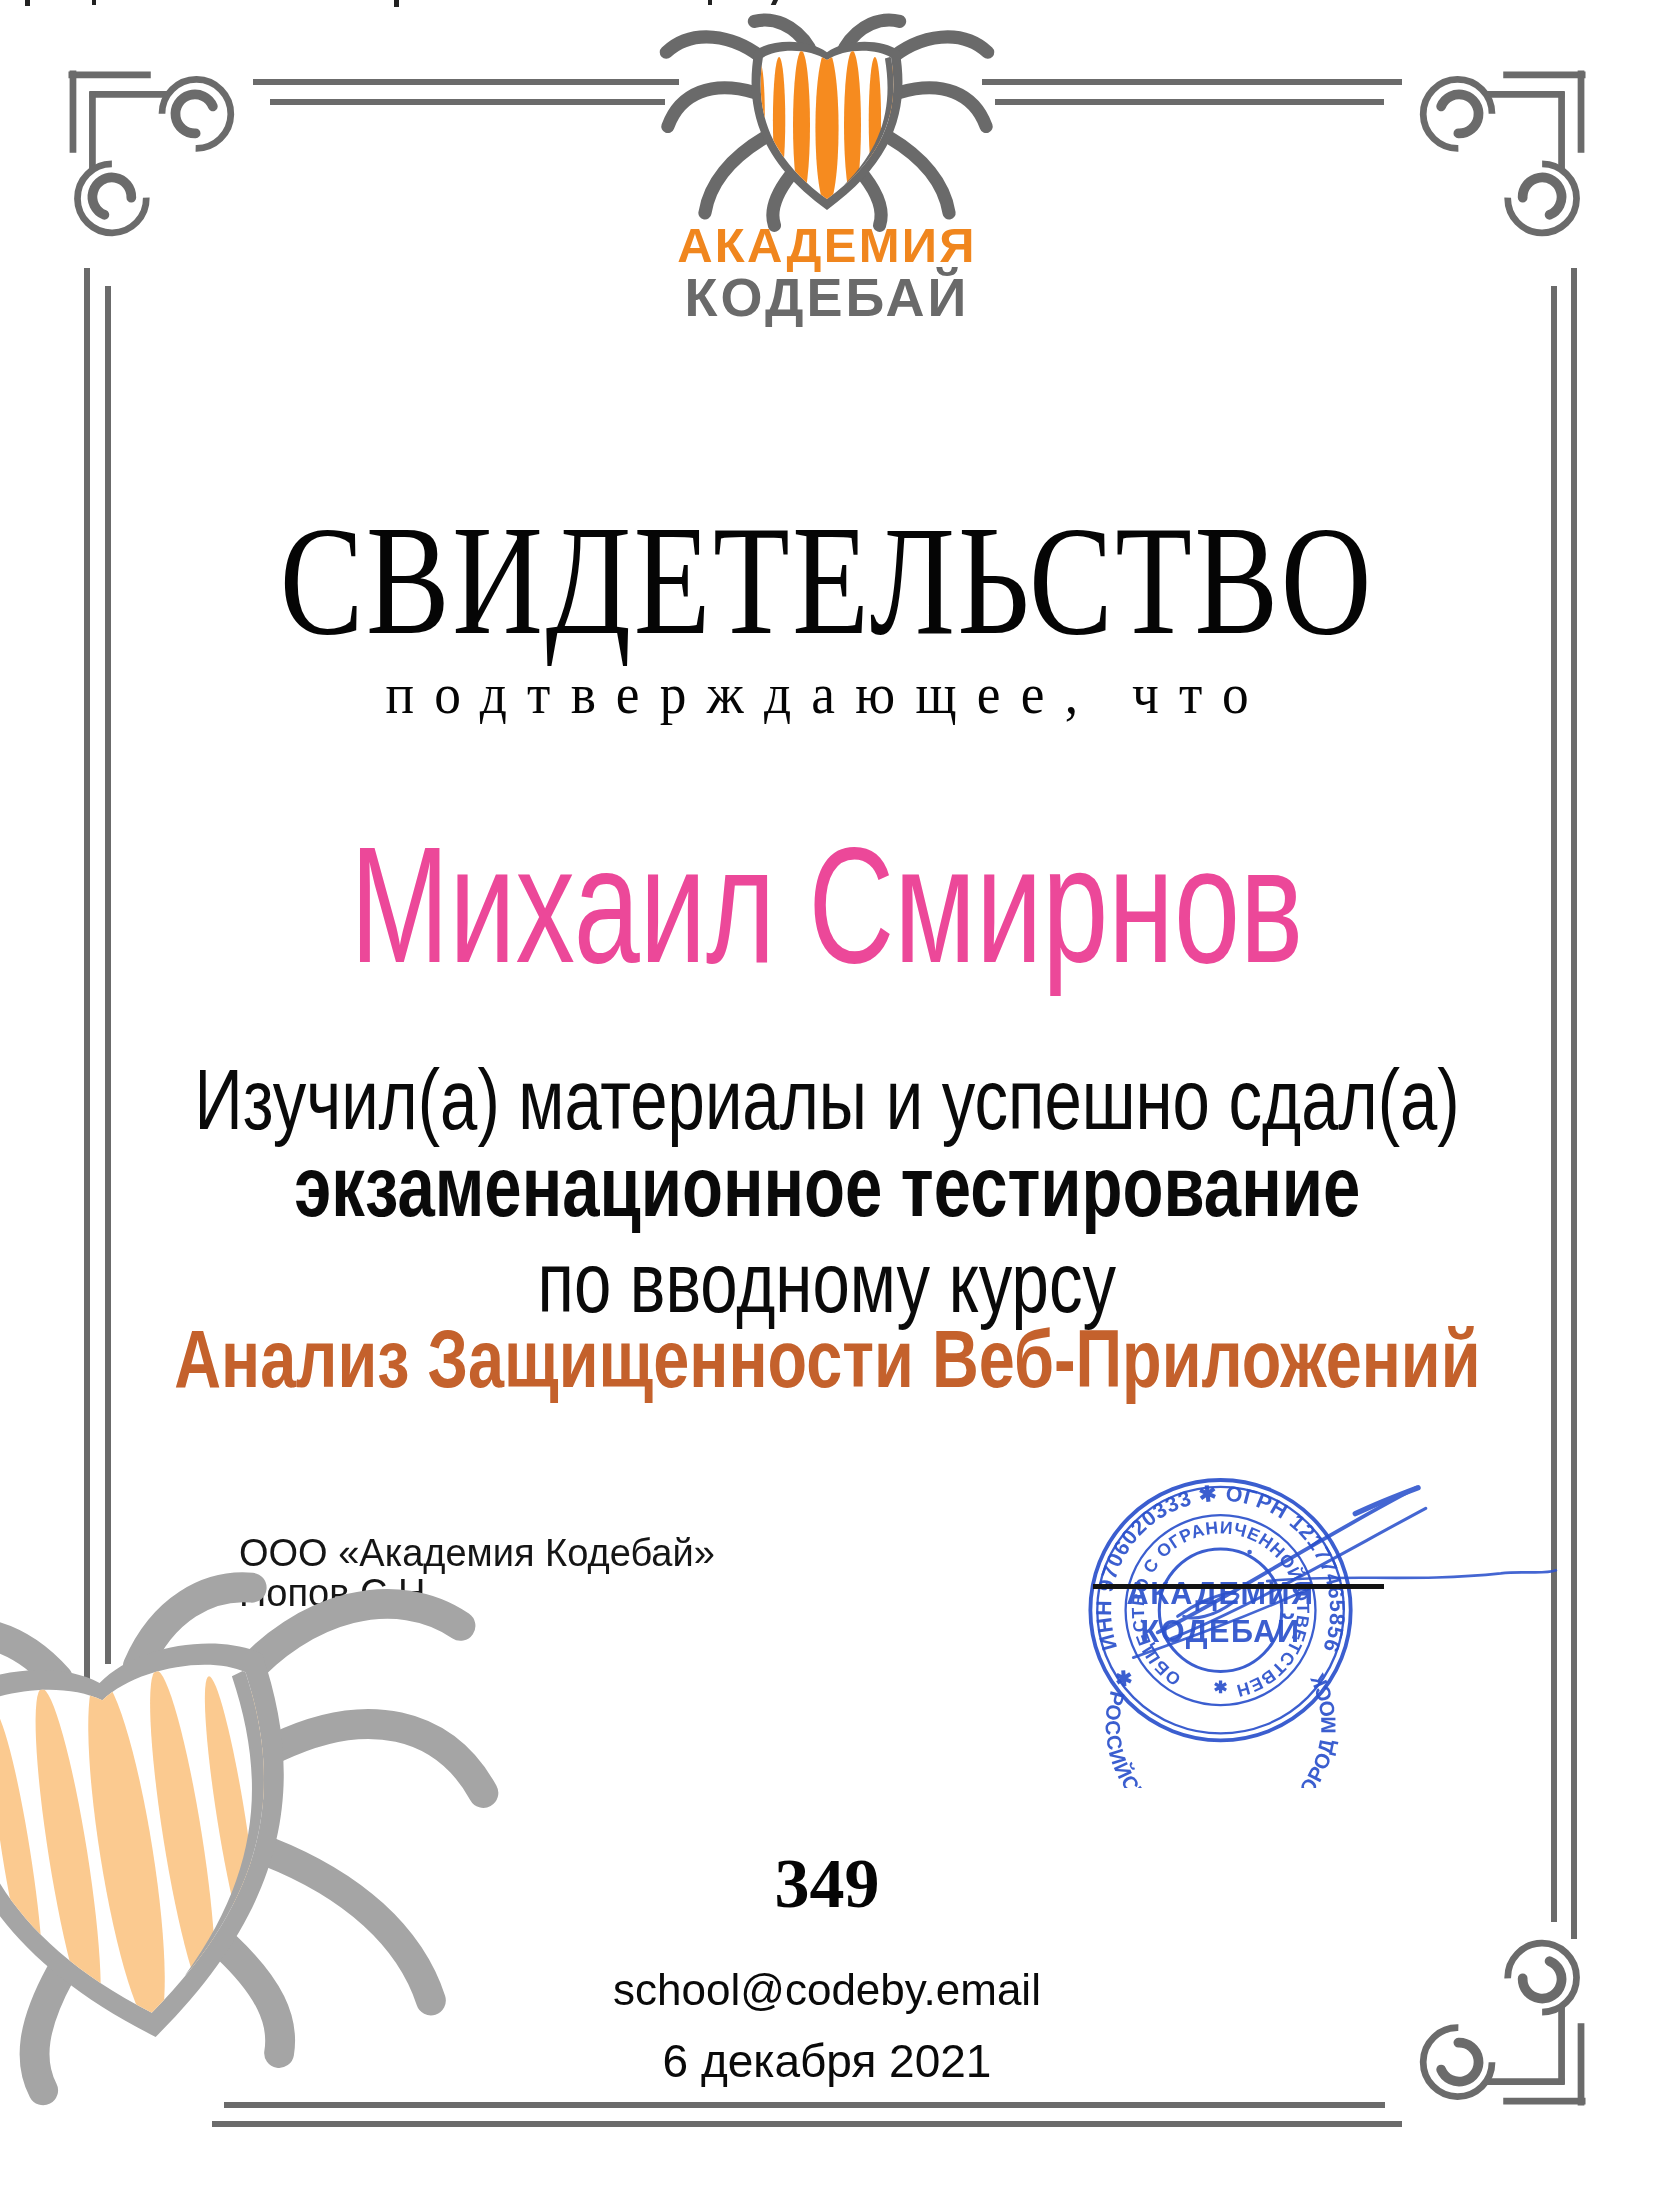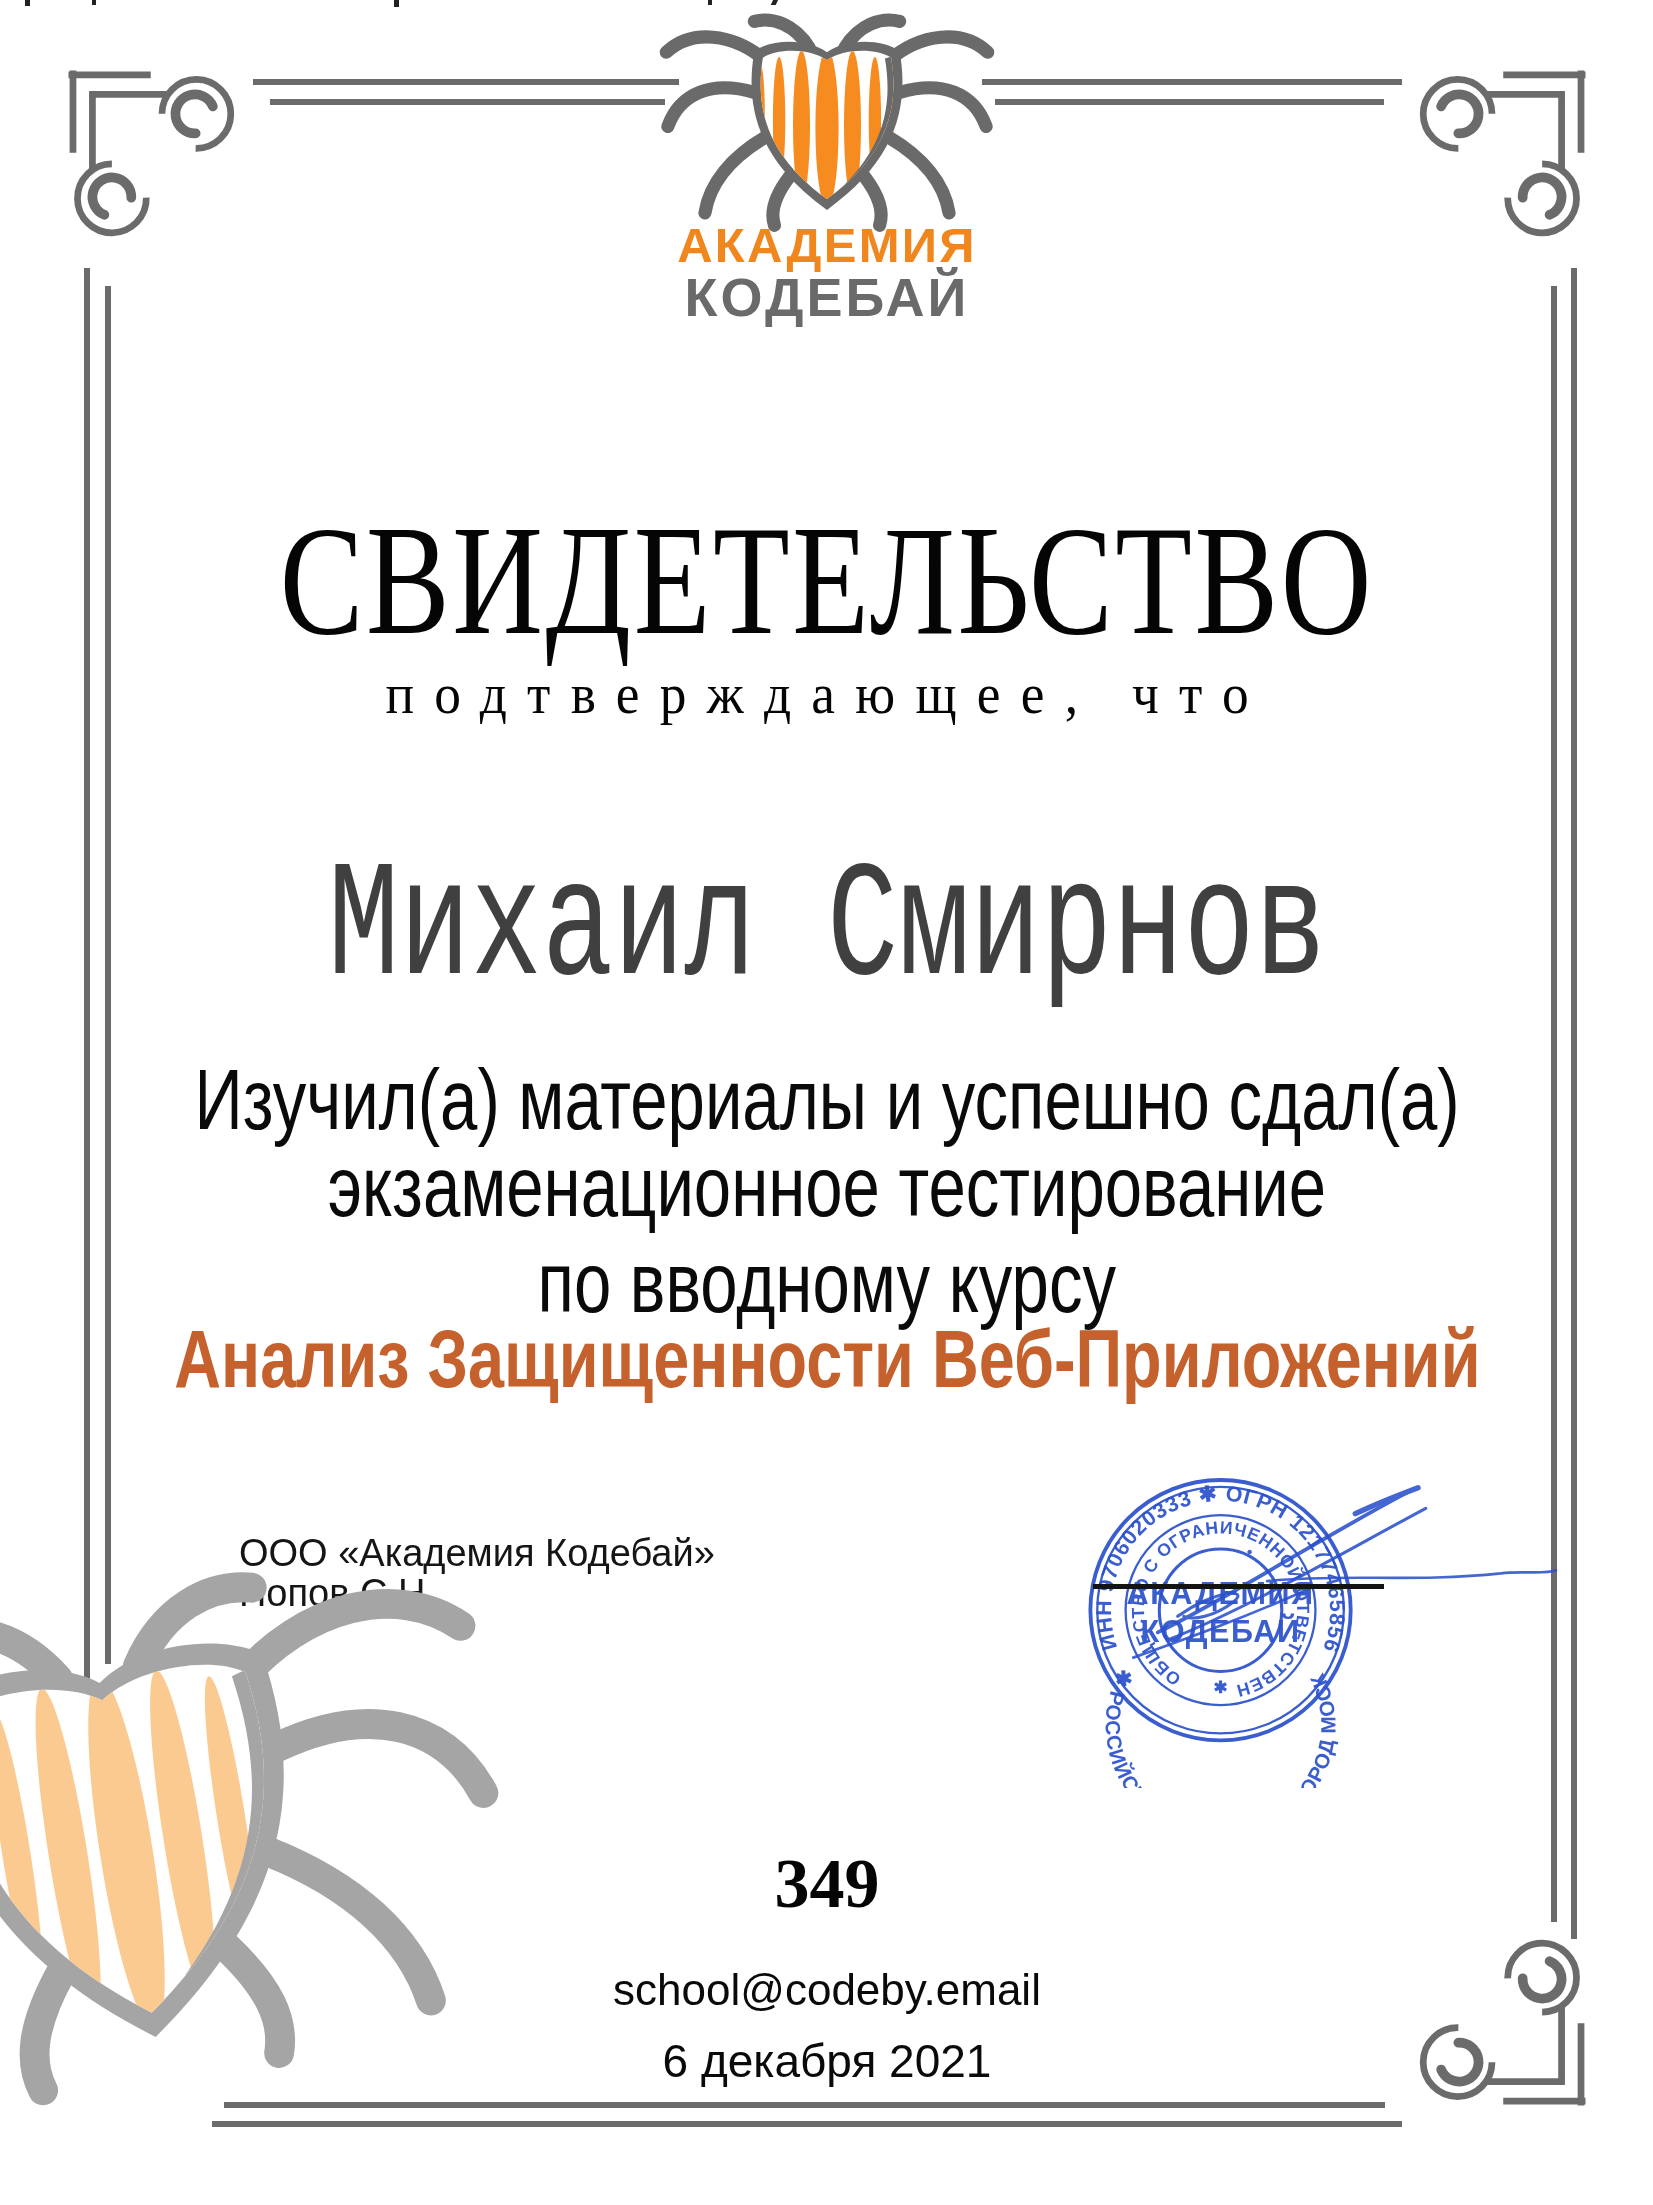--- a/index.html
+++ b/index.html
@@ -10,21 +10,21 @@
   .abs{position:absolute;}
   .center-line{position:absolute;left:0;width:1654px;text-align:center;white-space:nowrap;}
   .cond{display:inline-block;transform-origin:center;}
   
   .fline{position:absolute;background:#6b6b6b;}
   
   .title{top:502px;font-family:"Liberation Serif",serif;font-size:157px;line-height:1;color:#050505;}
   .title .cond{transform:scaleX(0.80);letter-spacing:0.02em;}
   .subtitle{top:660px;font-family:"Liberation Serif",serif;font-size:58px;color:#050505;}
   .subtitle .cond{letter-spacing:0.38em;transform:scaleX(0.92);}
-  .recipient{top:847px;font-size:165px;line-height:1;color:#404040;font-family:Liberation Mono, monospace;}
+  .recipient{top:823px;font-size:165px;line-height:1;color:#ec4899;}
   .recipient .cond{transform:scaleX(0.72);}
   .bodyline{font-size:86px;line-height:1;color:#0a0a0a;}
   .bodyline .cond{transform:scaleX(0.78);}
   .course{top:1319px;font-size:81px;font-weight:bold;line-height:1;}
   .course .cond{transform:scaleX(0.80);}
   .dirblock{left:239px;top:1533px;font-size:38px;line-height:40px;color:#151515;}
   .cert-number{top:1844px;font-family:"Liberation Serif",serif;font-weight:bold;font-size:70px;color:#050505;}
   .email{top:1965px;font-size:44px;color:#0a0a0a;}
   .date{top:2034px;font-size:46px;color:#0a0a0a;}
   .logo-academy{top:217px;font-size:49px;font-weight:bold;letter-spacing:2.3px;}
@@ -132,21 +132,21 @@
 <div class="center-line subtitle">
   <span class="cond">подтверждающее, что</span>
 </div>
 <div class="center-line recipient">
   <span class="cond">Михаил Смирнов</span>
 </div>
 
 <div class="center-line bodyline" style="top:1056px;">
   <span class="cond">Изучил(а) материалы и успешно сдал(а)</span>
 </div>
-<div class="center-line bodyline" style="top:1143px;">
+<div class="center-line bodyline" style="top:1143px;font-weight:bold;">
   <span class="cond">экзаменационное тестирование</span>
 </div>
 <div class="center-line bodyline" style="top:1239px;">
   <span class="cond">по вводному курсу</span>
 </div>
 
 <div class="center-line course" style="color:#c4612c;">
   <span class="cond">Анализ Защищенности Веб-Приложений</span>
 </div>
 

